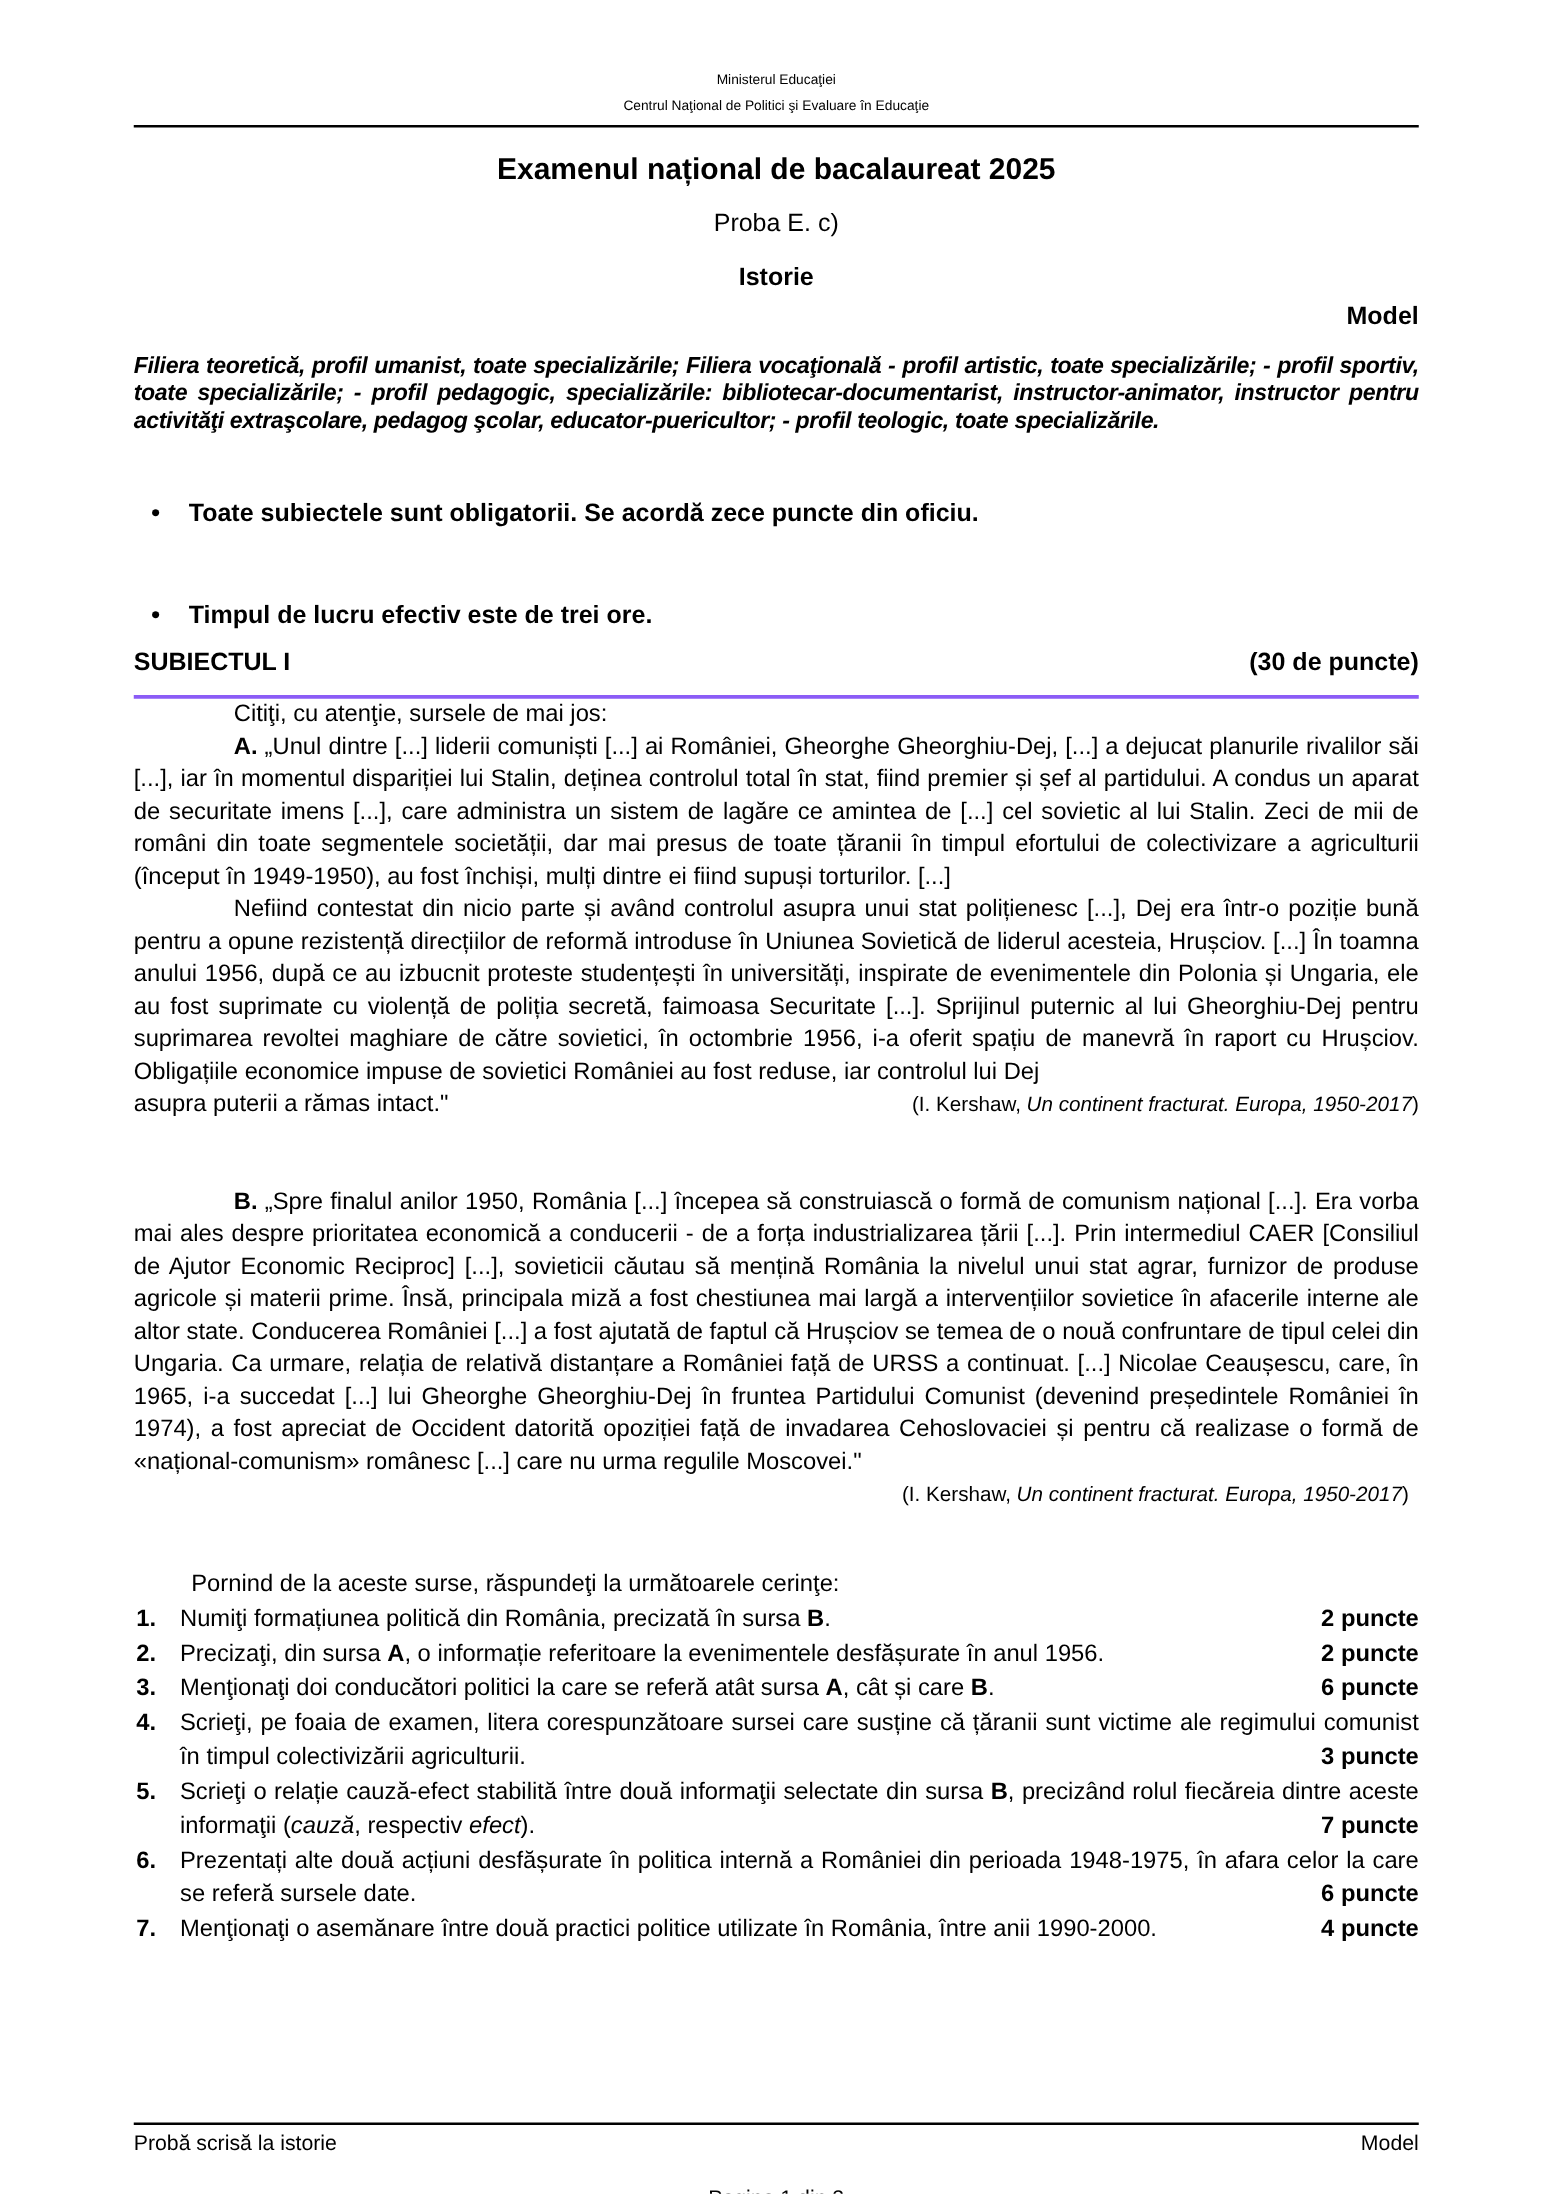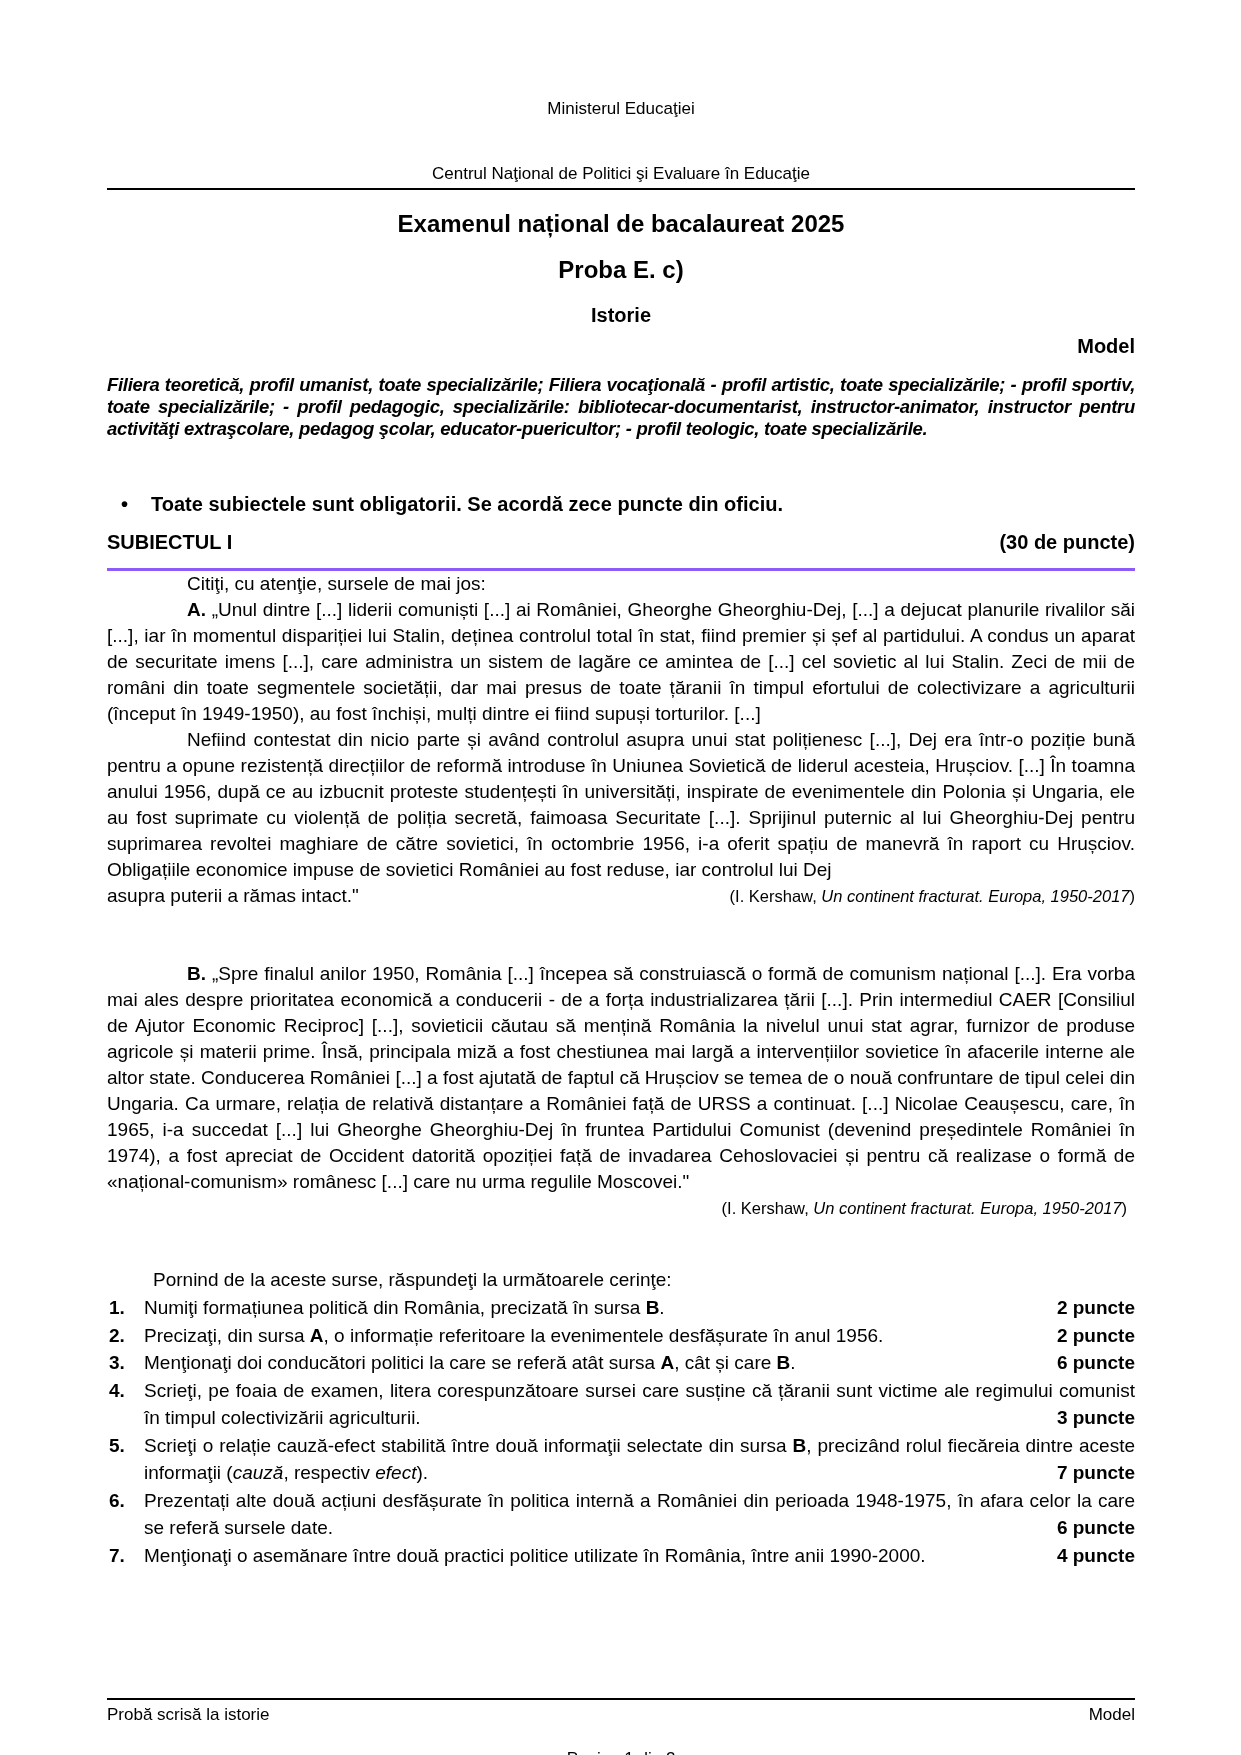--- a/index.html
+++ b/index.html
@@ -1,22 +1,22 @@
 <!DOCTYPE html>
 <html><head>
 <meta charset="utf-8">
 <style>
   html,body{margin:0;padding:0;background:#ffffff;}
   body{width:1241px;height:1755px;font-family:"Liberation Sans",sans-serif;color:#000;overflow:hidden;}
   .page{position:relative;width:100%;height:100%;box-sizing:border-box;padding:54px 106px 0 107px;}
   .center{text-align:center;}
-  .small{font-size:17px;line-height:21px;margin-top:44px;}
+  .small{font-size:11px;line-height:21px;}
   .header-rule{border:none;border-top:2px solid #000;margin:4px 0 0 0;}
   .title{font-size:24px;font-weight:bold;text-align:center;margin-top:20px;}
-  .proba{font-size:24px;font-weight:bold;text-align:center;margin-top:18px;}
+  .proba{font-size:20px;font-weight:normal;text-align:center;margin-top:18px;}
   .subject{font-size:20px;font-weight:bold;text-align:center;margin-top:20px;}
   .model{font-size:20px;font-weight:bold;text-align:right;margin-top:8px;}
   .filiera{font-size:18.5px;font-weight:bold;font-style:italic;text-align:justify;line-height:22px;letter-spacing:-0.3px;margin:16px 0 0 0;}
   .bullets{list-style:none;margin:12px 0 0 0;padding:0;font-weight:bold;font-size:20px;line-height:33px;}
   .bullets li{padding-left:44px;position:relative;margin-top:48px;}
   .bullets li::before{content:"\2022";position:absolute;left:14px;}
   .subheading{display:flex;justify-content:space-between;font-weight:bold;font-size:20px;border-bottom:3px solid #8b5cf6;padding-bottom:14px;margin-top:10px;}
   .body{font-size:19px;line-height:26px;margin:0;}
   .just{text-align:justify;}
   .indent{text-indent:80px;}
@@ -48,20 +48,21 @@
 
   <div class="title">Examenul național de bacalaureat 2025</div>
   <div class="proba">Proba E. c)</div>
   <div class="subject">Istorie</div>
   <div class="model">Model</div>
 
   <p class="filiera">Filiera teoretică, profil umanist, toate specializările; Filiera vocaţională - profil artistic, toate specializările; - profil sportiv, toate specializările; - profil pedagogic, specializările: bibliotecar-documentarist, instructor-animator, instructor pentru activităţi extraşcolare, pedagog şcolar, educator-puericultor; - profil teologic, toate specializările.</p>
 
   <ul class="bullets">
     <li>Toate subiectele sunt obligatorii. Se acordă zece puncte din oficiu.</li>
+    <li>Timpul de lucru efectiv este de trei ore.</li>
   </ul>
 
   <div class="subheading">
     <span>SUBIECTUL I</span>
     <span>(30 de puncte)</span>
   </div>
 
   <p class="body indent">Citiţi, cu atenţie, sursele de mai jos:</p>
 
   <p class="body just indent"><span style="font-weight: bold;">A.</span><span> „Unul dintre [...] liderii comuniști [...] ai României, Gheorghe Gheorghiu-Dej, [...] a dejucat planurile rivalilor săi [...], iar în momentul dispariției lui Stalin, deținea controlul total în stat, fiind premier și șef al partidului. A condus un aparat de securitate imens [...], care administra un sistem de lagăre ce amintea de [...] cel sovietic al lui Stalin. Zeci de mii de români din toate segmentele societății, dar mai presus de toate țăranii în timpul efortului de colectivizare a agriculturii (început în 1949-1950), au fost închiși, mulți dintre ei fiind supuși torturilor. [...]</span></p>

